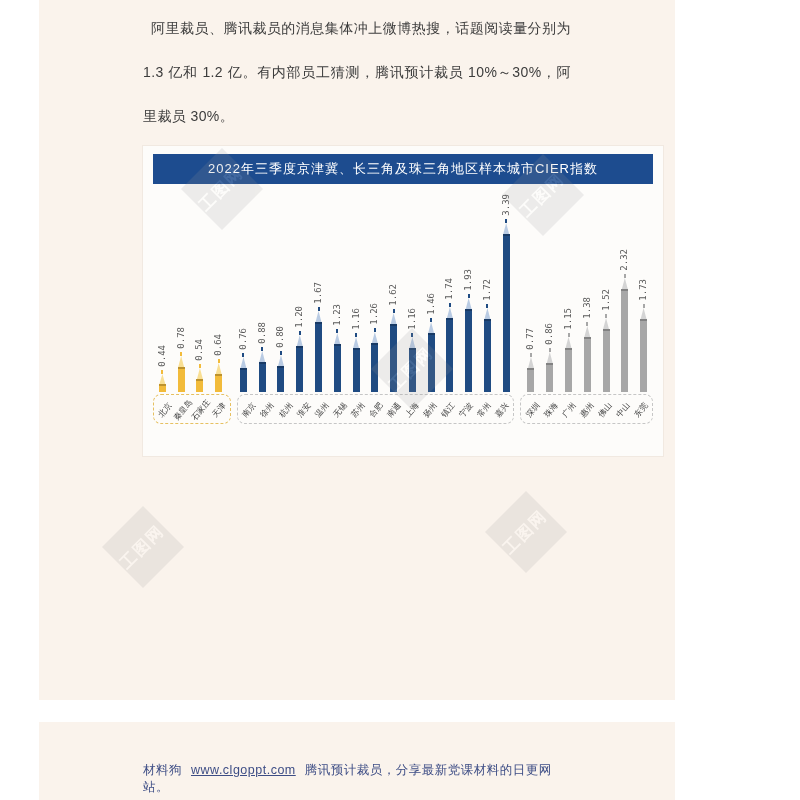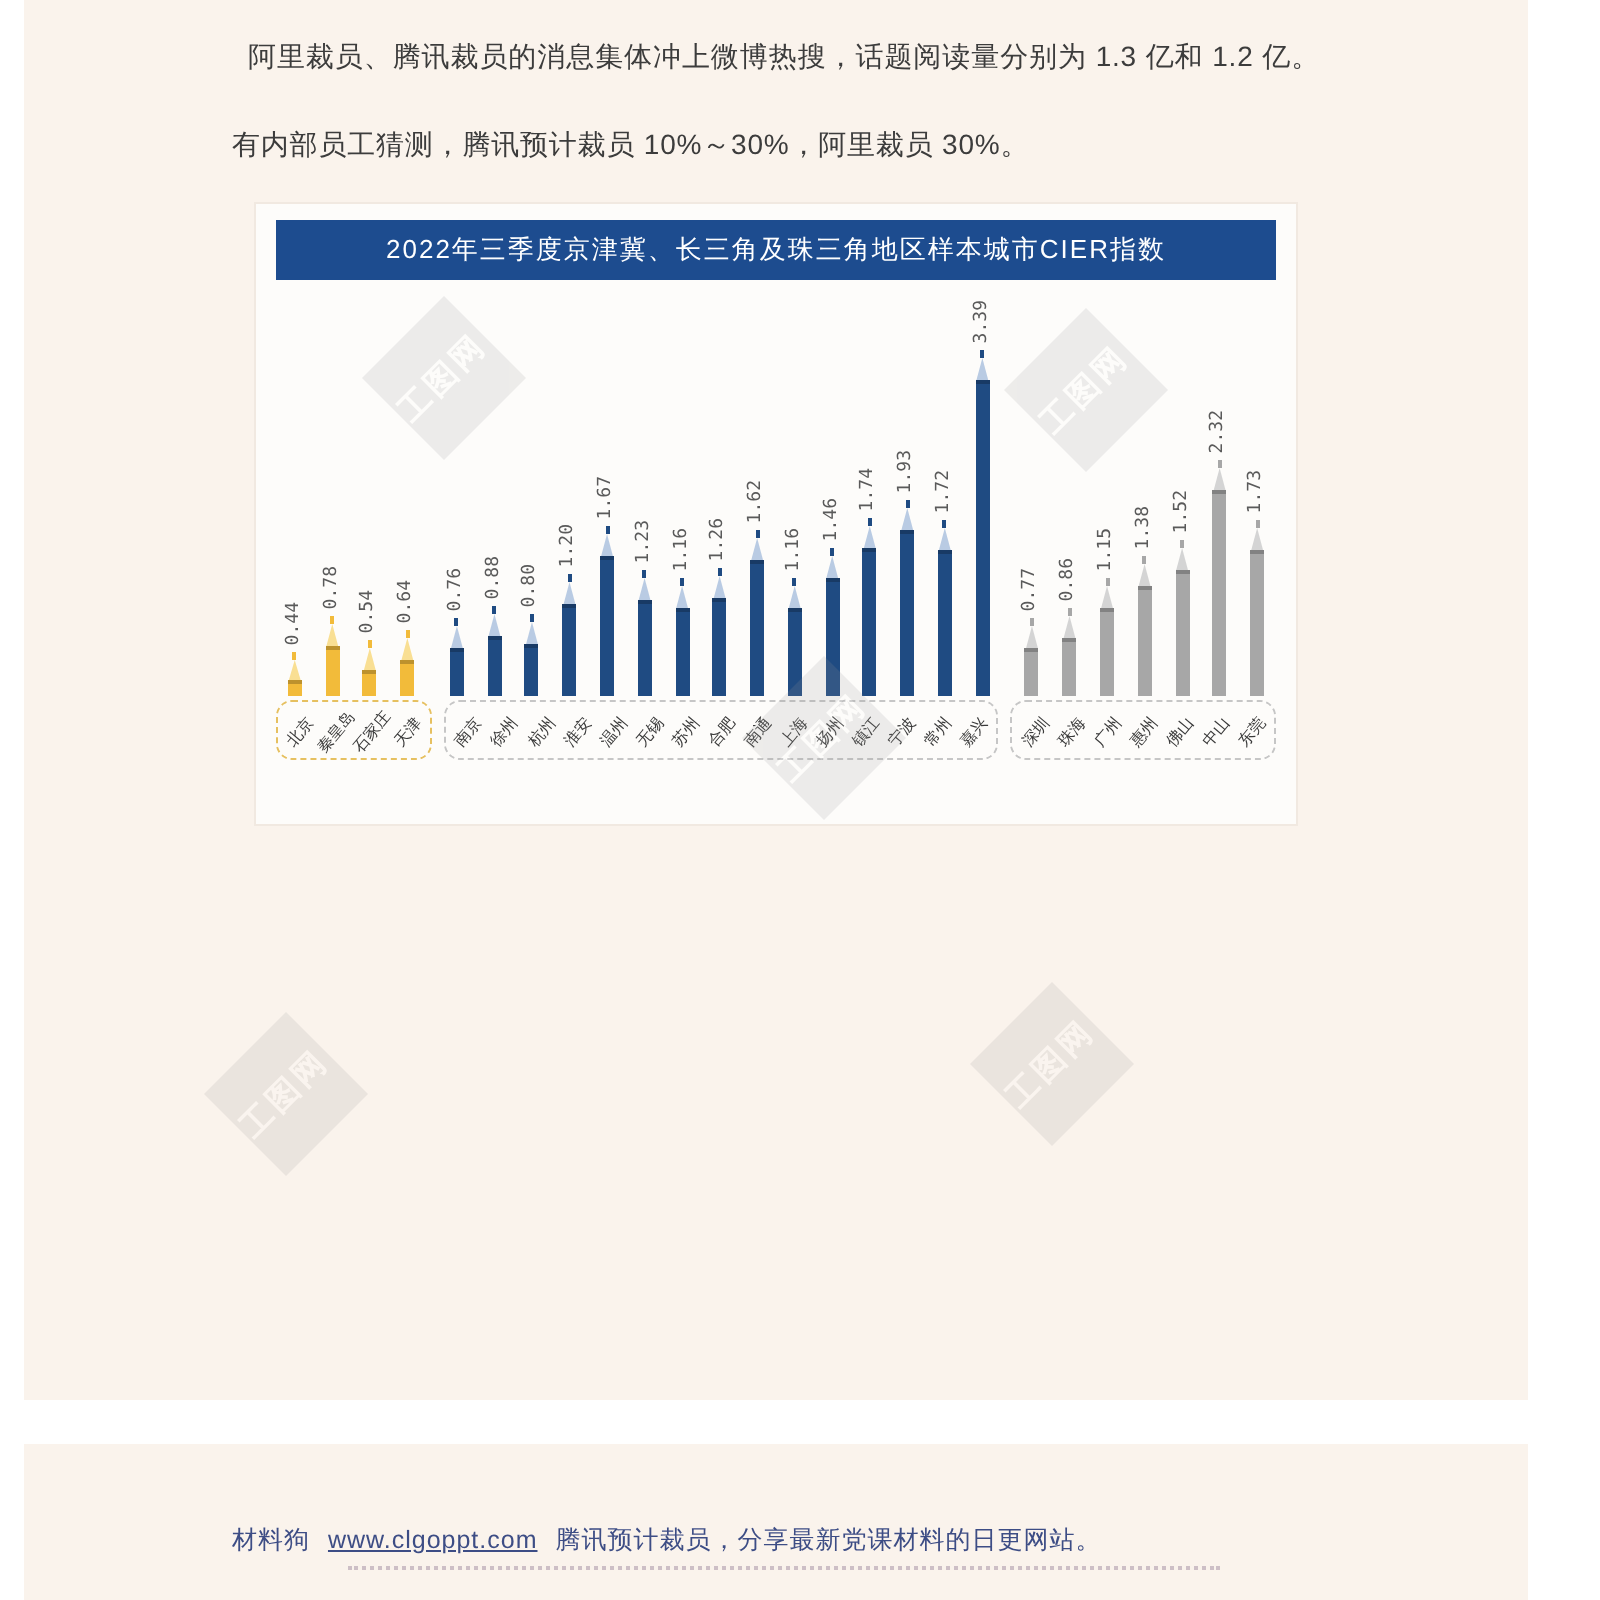--- a/index.html
+++ b/index.html
@@ -2,21 +2,21 @@
 <html><head>
 <meta charset="utf-8">
 <style>
   html,body { margin:0; padding:0; }
   body {
     width:800px; height:800px; position:relative; overflow:hidden;
     background:#ffffff;
     font-family:"Liberation Sans","DejaVu Sans",sans-serif;
   }
   .sheet {
-    position:absolute; left:12px; width:752px; background:#faf3ec;
+    position:absolute; left:39px; width:636px; background:#faf3ec;
     box-sizing:border-box;
   }
   .sheet-main { top:0; height:700px; padding:6px 104px 0; }
   .sheet-footer { top:722px; height:78px; padding:40px 104px 0; }
 
   .para {
     margin:0; font-size:14px; line-height:44px; letter-spacing:0.4px;
     color:#3c3c3c; text-align:justify; font-weight:500;
   }
   .indent { text-indent:8px; }

